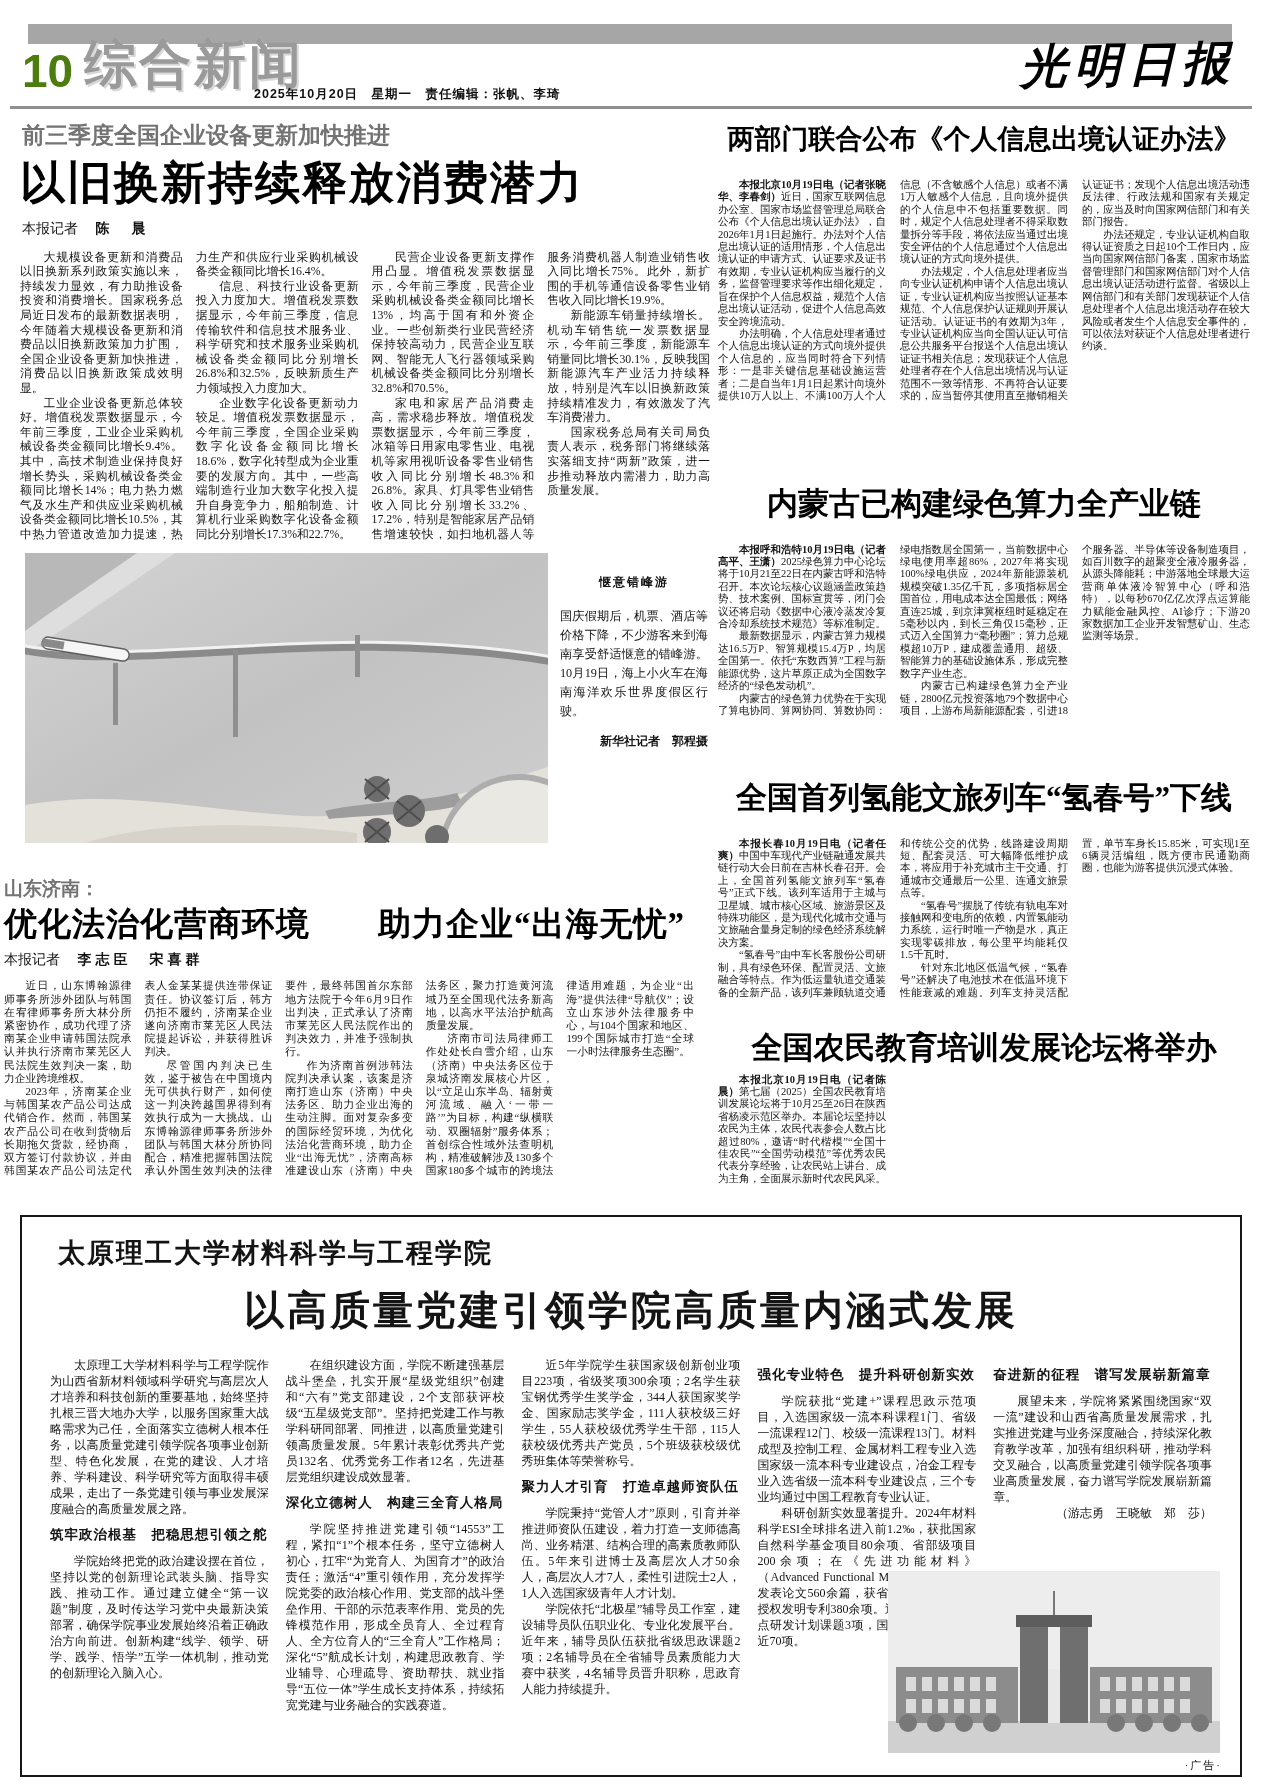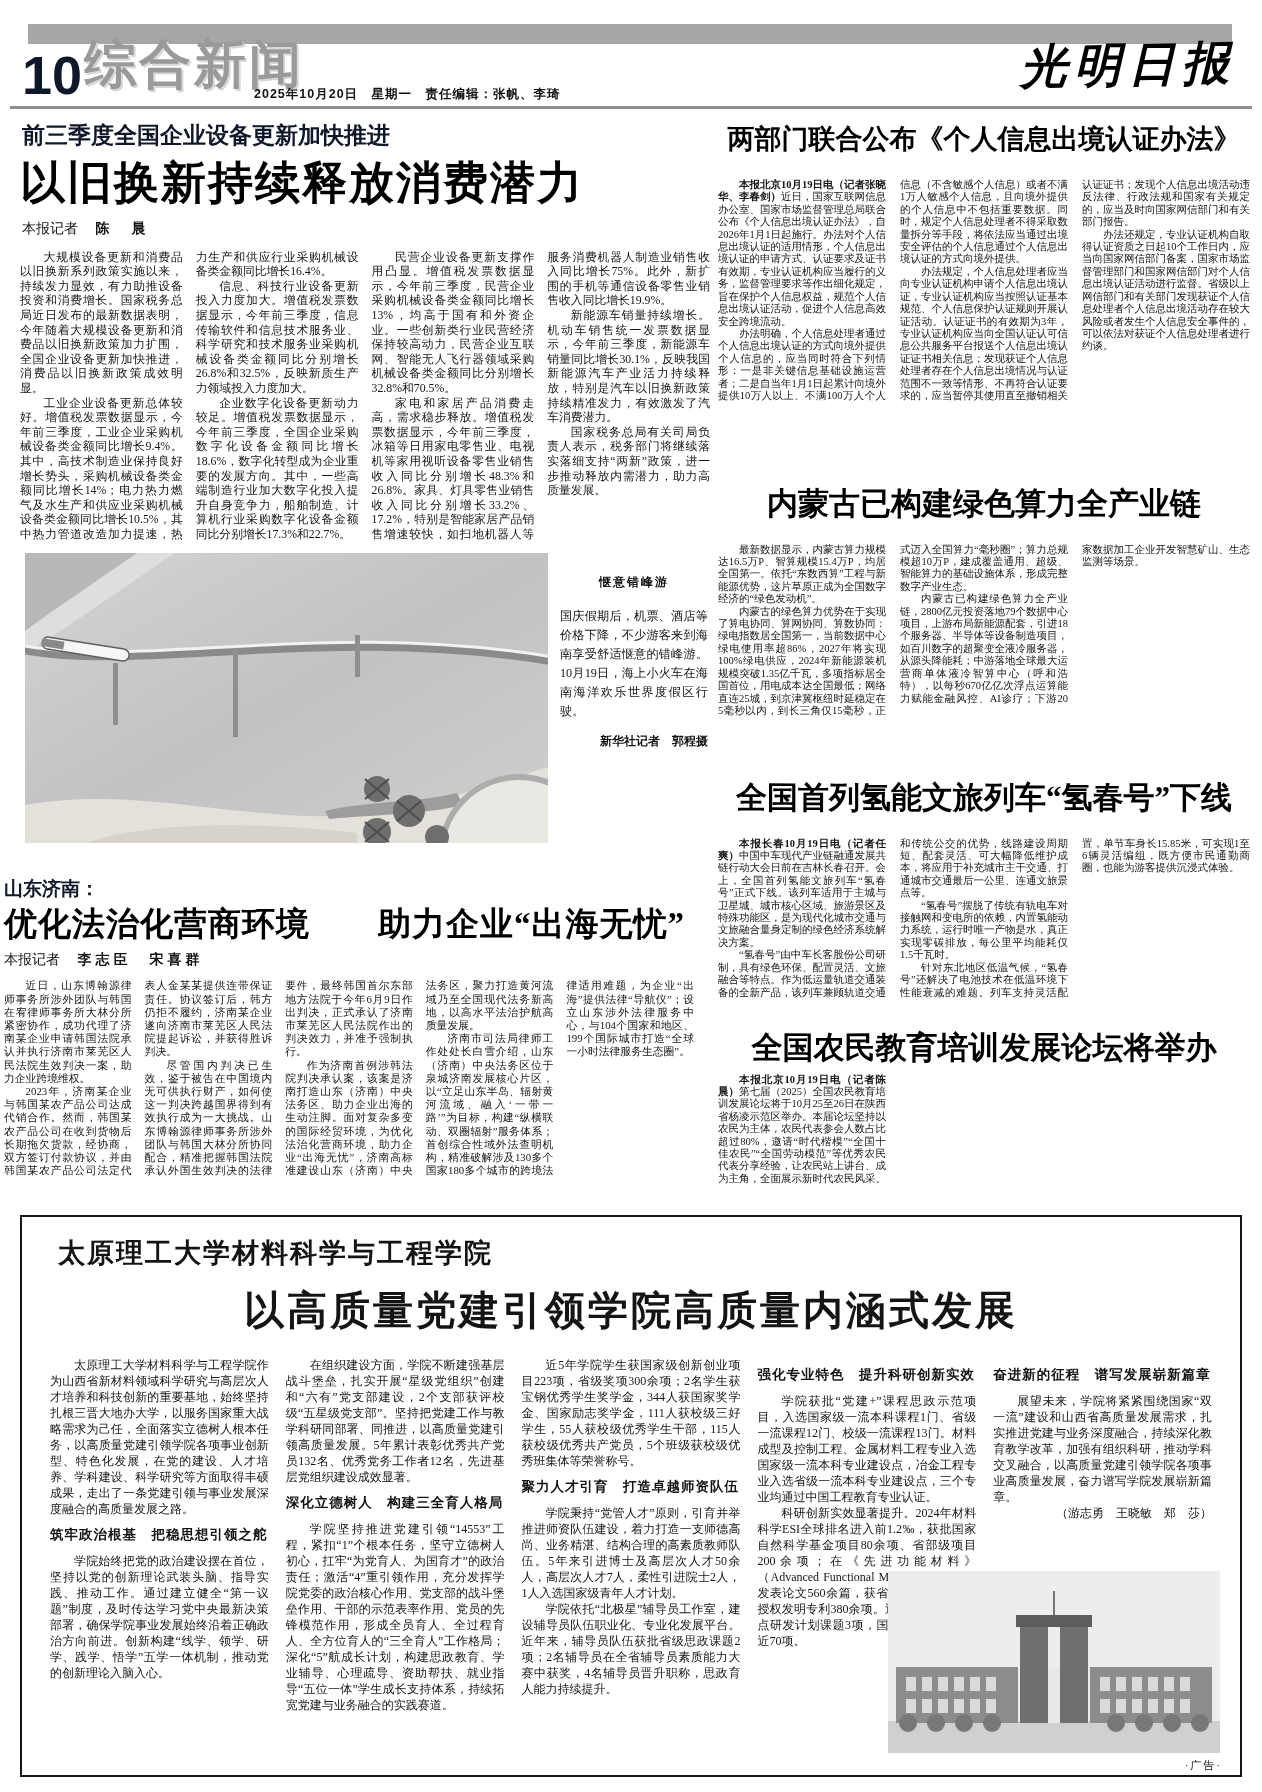--- a/index.html
+++ b/index.html
@@ -1,32 +1,32 @@
 <!DOCTYPE html>
 <html><head>
 <meta charset="utf-8">
 <style>
   html,body{margin:0;padding:0;background:#e8e8e8;}
   .page{position:relative;width:1262px;height:1792px;background:#ffffff;margin:0 auto;
         font-family:"Liberation Serif","DejaVu Serif",serif;color:#141414;overflow:hidden;}
   
   .topbar{position:absolute;left:28px;top:24px;width:1204px;height:20px;background:#a6a6a6;}
   .pageno{position:absolute;left:22px;top:48px;font-family:"Liberation Sans","DejaVu Sans",sans-serif;
-          font-weight:900;font-size:54px;line-height:1;color:#0f172a;}
+          font-weight:900;font-size:46px;line-height:1;color:#4d7c0f;}
   .section-title{position:absolute;left:84px;top:38px;font-family:"Liberation Sans","DejaVu Sans",sans-serif;
           font-weight:900;font-size:52px;line-height:1;color:#9a9a9a;letter-spacing:3px;
           text-shadow:2px 2px 0 #d8d8d8;}
   .dateline{position:absolute;left:254px;top:86px;font-family:"Liberation Sans","DejaVu Sans",sans-serif;
           font-weight:bold;font-size:12.5px;color:#111;letter-spacing:1px;}
   .paper-logo{position:absolute;right:26px;top:40px;width:240px;text-align:right;
           font-family:"Liberation Serif","DejaVu Serif",serif;font-weight:900;font-style:italic;
           font-size:47px;line-height:1.1;letter-spacing:7px;color:#000;transform:rotate(-1deg);}
   .header-rule{position:absolute;left:10px;top:106px;width:1242px;height:3px;background:#8f8f8f;}
   
-  .kicker{font-family:"Liberation Sans","DejaVu Sans",sans-serif;font-weight:bold;color:#0f172a;}
+  .kicker{font-family:"Liberation Sans","DejaVu Sans",sans-serif;font-weight:bold;color:#737373;}
   .headline{font-family:"Liberation Serif","DejaVu Serif",serif;font-weight:900;color:#000;}
   .byline{font-size:14px;}
   .byline b{letter-spacing:4px;}
   .cols{column-fill:auto;text-align:justify;overflow:hidden;}
   .cols p{margin:0;text-indent:2em;}
   .cols p b{font-weight:bold;}
   
   .a-main{position:absolute;left:20px;top:120px;width:690px;}
   .a-main .kicker{font-size:23px;margin:0 0 8px 2px;}
   .a-main .headline{font-size:45px;line-height:1.08;letter-spacing:2px;}
@@ -174,20 +174,21 @@
       <p><b>本报北京10月19日电（记者张晓华、李春剑）</b><span>近日，国家互联网信息办公室、国家市场监督管理总局联合公布《个人信息出境认证办法》，自2026年1月1日起施行。办法对个人信息出境认证的适用情形，个人信息出境认证的申请方式、认证要求及证书有效期，专业认证机构应当履行的义务，监督管理要求等作出细化规定，旨在保护个人信息权益，规范个人信息出境认证活动，促进个人信息高效安全跨境流动。</span></p>
       <p>办法明确，个人信息处理者通过个人信息出境认证的方式向境外提供个人信息的，应当同时符合下列情形：一是非关键信息基础设施运营者；二是自当年1月1日起累计向境外提供10万人以上、不满100万人个人信息（不含敏感个人信息）或者不满1万人敏感个人信息，且向境外提供的个人信息中不包括重要数据。同时，规定个人信息处理者不得采取数量拆分等手段，将依法应当通过出境安全评估的个人信息通过个人信息出境认证的方式向境外提供。</p>
       <p>办法规定，个人信息处理者应当向专业认证机构申请个人信息出境认证，专业认证机构应当按照认证基本规范、个人信息保护认证规则开展认证活动。认证证书的有效期为3年，专业认证机构应当向全国认证认可信息公共服务平台报送个人信息出境认证证书相关信息；发现获证个人信息处理者存在个人信息出境情况与认证范围不一致等情形、不再符合认证要求的，应当暂停其使用直至撤销相关认证证书；发现个人信息出境活动违反法律、行政法规和国家有关规定的，应当及时向国家网信部门和有关部门报告。</p>
       <p>办法还规定，专业认证机构自取得认证资质之日起10个工作日内，应当向国家网信部门备案，国家市场监督管理部门和国家网信部门对个人信息出境认证活动进行监督。省级以上网信部门和有关部门发现获证个人信息处理者个人信息出境活动存在较大风险或者发生个人信息安全事件的，可以依法对获证个人信息处理者进行约谈。</p>
     </div>
   </div>
 
   <div class="r-art a-r2">
     <span class="headline">内蒙古已构建绿色算力全产业链</span>
     <div class="cols">
+      <p><b>本报呼和浩特10月19日电（记者高平、王潇）</b><span>2025绿色算力中心论坛将于10月21至22日在内蒙古呼和浩特召开。本次论坛核心议题涵盖政策趋势、技术案例、国标宣贯等，闭门会议还将启动《数据中心液冷蒸发冷复合冷却系统技术规范》等标准制定。</span></p>
       <p>最新数据显示，内蒙古算力规模达16.5万P、智算规模15.4万P，均居全国第一。依托“东数西算”工程与新能源优势，这片草原正成为全国数字经济的“绿色发动机”。</p>
       <p>内蒙古的绿色算力优势在于实现了算电协同、算网协同、算数协同：绿电指数居全国第一，当前数据中心绿电使用率超86%，2027年将实现100%绿电供应，2024年新能源装机规模突破1.35亿千瓦，多项指标居全国首位，用电成本达全国最低；网络直连25城，到京津冀枢纽时延稳定在5毫秒以内，到长三角仅15毫秒，正式迈入全国算力“毫秒圈”；算力总规模超10万P，建成覆盖通用、超级、智能算力的基础设施体系，形成完整数字产业生态。</p>
       <p>内蒙古已构建绿色算力全产业链，2800亿元投资落地79个数据中心项目，上游布局新能源配套，引进18个服务器、半导体等设备制造项目，如百川数字的超聚变全液冷服务器，从源头降能耗；中游落地全球最大运营商单体液冷智算中心（呼和浩特），以每秒670亿亿次浮点运算能力赋能金融风控、AI诊疗；下游20家数据加工企业开发智慧矿山、生态监测等场景。</p>
     </div>
   </div>
 
   <div class="r-art a-r3">
     <span class="headline">全国首列氢能文旅列车“氢春号”下线</span>
     <div class="cols">
       <p><b>本报长春10月19日电（记者任爽）</b><span>中国中车现代产业链融通发展共链行动大会日前在吉林长春召开。会上，全国首列氢能文旅列车“氢春号”正式下线。该列车适用于主城与卫星城、城市核心区域、旅游景区及特殊功能区，是为现代化城市交通与文旅融合量身定制的绿色经济系统解决方案。</span></p>

